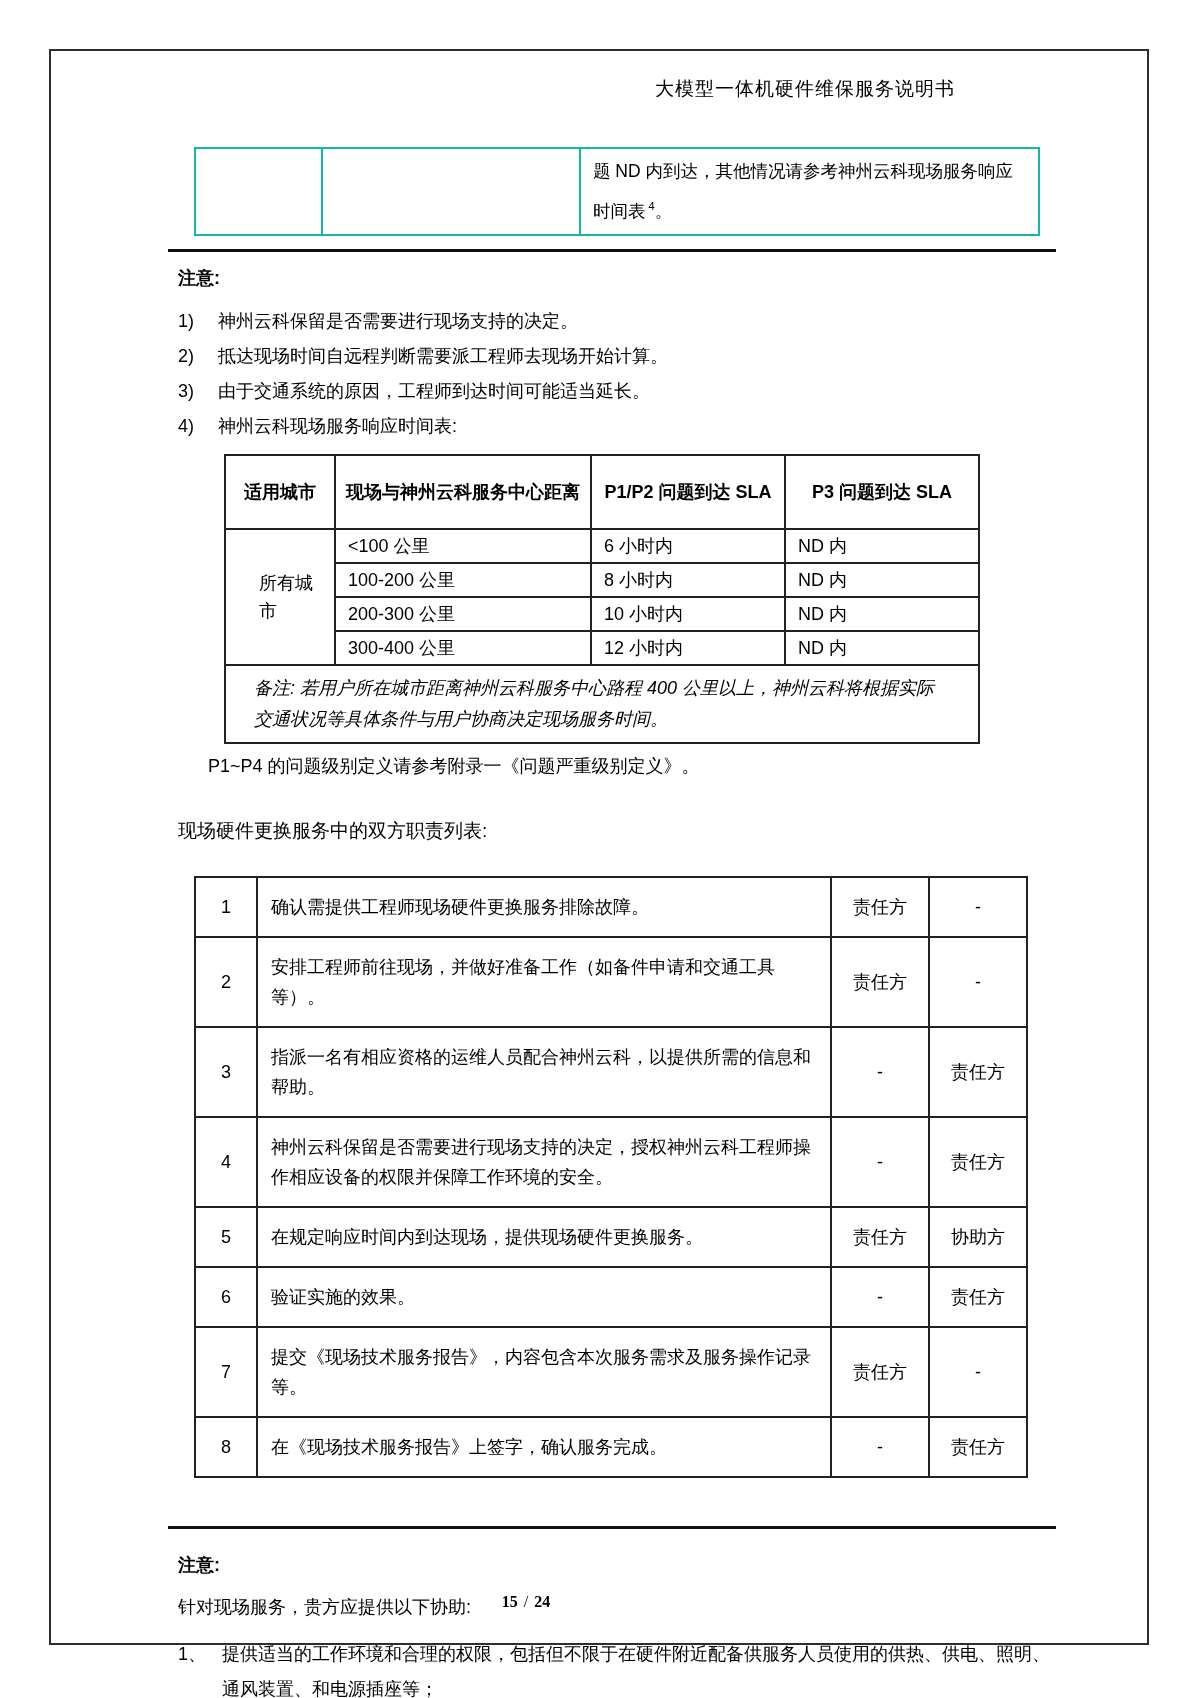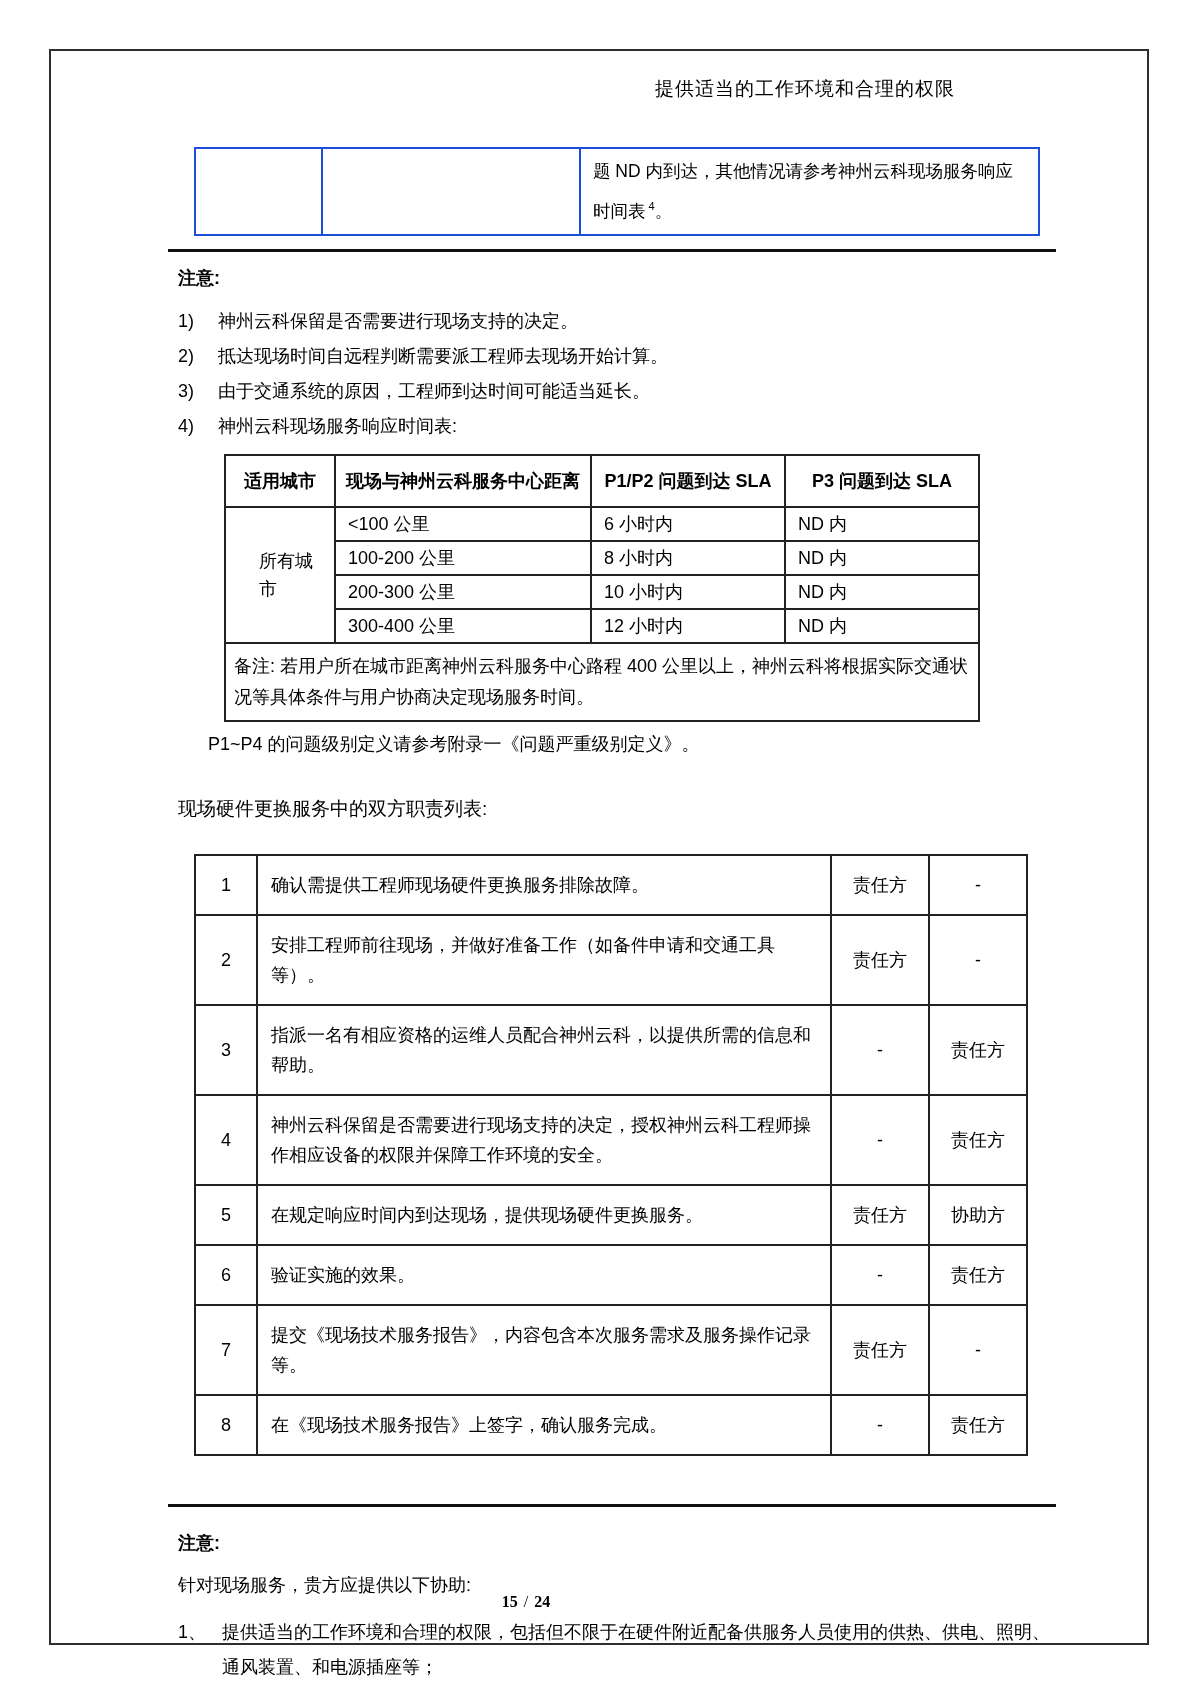--- a/index.html
+++ b/index.html
@@ -15,45 +15,45 @@
   .doc-header{
     position:absolute;top:76px;right:245px;
     font-family:"Liberation Serif","DejaVu Serif",serif;
     font-size:19px;letter-spacing:1px;
   }
   
   .frag-table{
     position:absolute;left:194px;top:147px;width:846px;
     border-collapse:collapse;table-layout:fixed;
   }
-  .frag-table td{border:2px solid #1d4ed8;vertical-align:top;box-sizing:border-box;}
+  .frag-table td{border:2px solid #14b8a6;vertical-align:top;box-sizing:border-box;}
   .frag-table .fc1{width:127px;}
   .frag-table .fc2{width:258px;}
   .frag-table .fc3{padding:5px 12px;font-size:17.5px;line-height:35px;height:80px;}
   sup{font-size:11px;vertical-align:super;margin-left:3px;}
 
   .rule{position:absolute;height:3px;background:#111;}
   .rule1{left:168px;top:249px;width:888px;}
 
   .main{position:absolute;left:178px;top:266px;width:878px;font-size:18px;}
   .note-label{font-weight:bold;font-size:18px;}
   .list1{margin-top:14px;}
   .list1 .li{display:grid;grid-template-columns:40px 1fr;line-height:35px;}
   .list1 .num{}
   .intro{margin-top:16px;line-height:28px;}
 
   table.sla{
     margin:10px 0 0 46px;border-collapse:collapse;table-layout:fixed;
     width:754px;font-size:18px;
   }
   table.sla th,table.sla td{border:2px solid #222;box-sizing:border-box;}
-  table.sla th{font-weight:bold;text-align:center;height:52px;line-height:30px;padding:0 8px;}
+  table.sla th{font-weight:bold;text-align:center;height:74px;line-height:30px;padding:0 8px;}
   table.sla td{height:28px;padding:2px 12px;line-height:28px;}
   table.sla td.city{text-align:left;padding-left:33px;}
-  table.sla td.remark{height:auto;line-height:31px;padding:7px 8px;}
+  table.sla td.remark{height:auto;line-height:31px;padding:7px 28px;font-style:italic;}
 
   .sla-note{margin:8px 0 0 30px;line-height:28px;}
   .section-title{margin-top:38px;font-size:19px;}
 
   table.resp{
     margin:32px 0 0 16px;border-collapse:collapse;table-layout:fixed;
     width:832px;font-size:18px;
   }
   table.resp th,table.resp td{border:2px solid #222;box-sizing:border-box;}
   table.resp th{background:#d9d9d9;font-weight:bold;text-align:center;height:72px;line-height:29px;padding:0 4px;}
@@ -73,21 +73,21 @@
   }
   .footer .sep{font-weight:normal;padding:0 6px;}
 </style>
 </head>
 <body>
 
 <div class="page">
 
   <div class="frame"></div>
 
-  <div class="doc-header">提供适当的工作环境和合理的权限</div>
+  <div class="doc-header">大模型一体机硬件维保服务说明书</div>
 
   <table class="frag-table">
     <tbody>
         <tr>
       <td class="fc1"></td>
       <td class="fc2"></td>
       <td class="fc3"><span>题 ND 内到达，其他情况请参考神州云科现场服务响应时间表</span><sup>4</sup><span>。</span></td>
     </tr>
   </tbody>
     </table>

